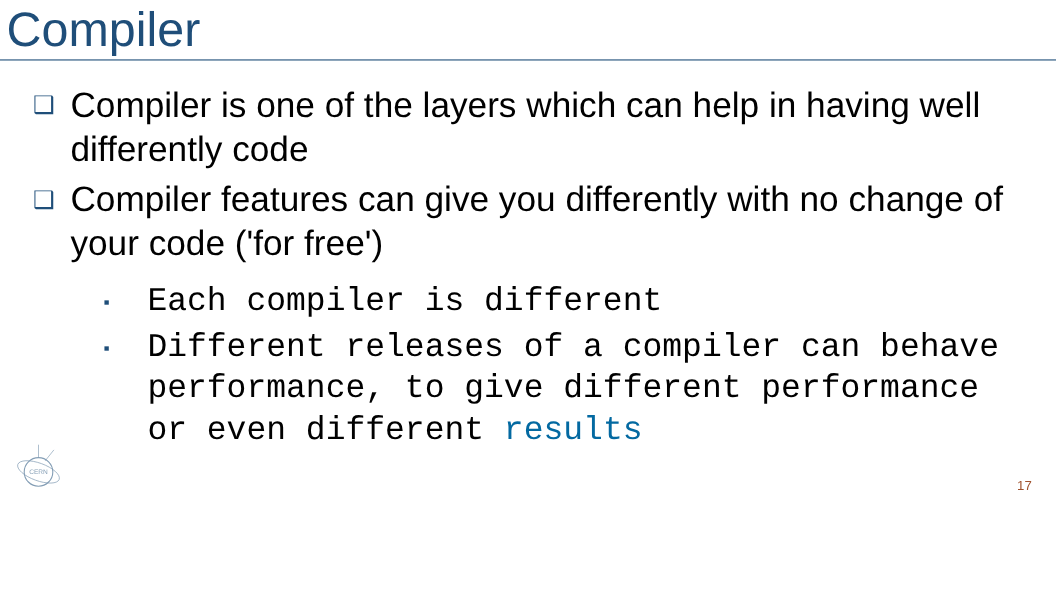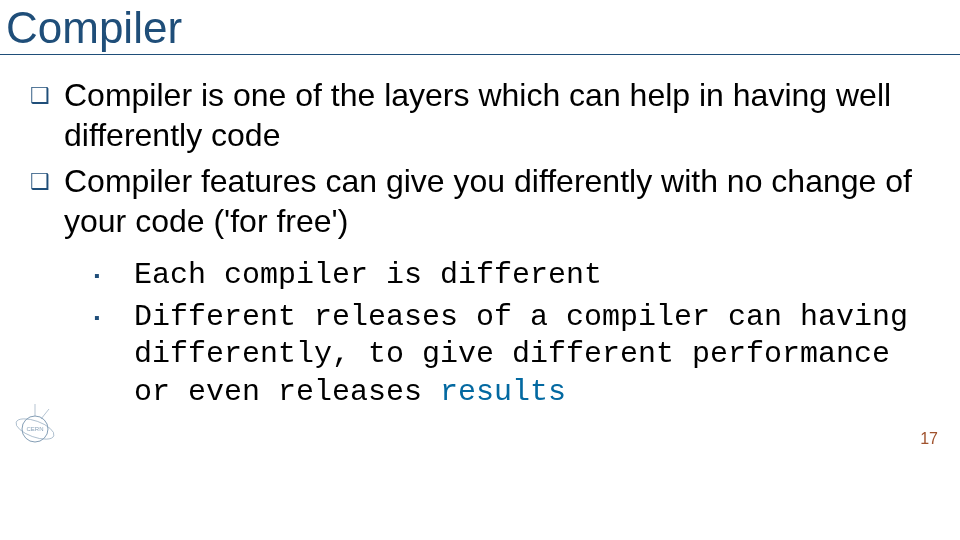--- a/index.html
+++ b/index.html
@@ -77,21 +77,21 @@
     line-height: 1.25;
     color: #000000;
     font-family: Liberation Mono, monospace;
   }
   .hl-green { color: #000000; }
   .hl-red   { color: #0369a1; }
   .page-num {
     position: absolute;
     bottom: 14px;
     right: 22px;
-    font-size: 16px;
+    font-size: 12px;
     color: #a0522d;
   }
   .logo {
     position: absolute;
     bottom: 8px;
     left: 10px;
     width: 50px;
     height: 50px;
     opacity: 0.55;
   }
@@ -117,21 +117,21 @@
     </ul>
 
     <ul class="level2">
       <li>
         <span class="bullet-sm">▪</span>
         <span class="l2-text">Each compiler is different</span>
       </li>
       <li>
         <span class="bullet-sm">▪</span>
         <span class="l2-text">
-          <span>Different releases of a compiler can having differently, to give different </span><span class="hl-green">performance</span><span> or even releases </span><span class="hl-red">results</span>
+          <span>Different releases of a compiler can behave performance, to give different </span><span class="hl-green">performance</span><span> or even different </span><span class="hl-red">results</span>
         </span>
       </li>
     </ul>
   </div>
 
   <div class="logo" title="CERN">
     <svg viewBox="0 0 100 100">
       <circle cx="50" cy="50" r="26" fill="none" stroke="#1f4e79" stroke-width="2"></circle>
       <ellipse cx="50" cy="50" rx="40" ry="16" fill="none" stroke="#1f4e79" stroke-width="1.2" transform="rotate(20 50 50)"></ellipse>
       <line x1="50" y1="0" x2="50" y2="24" stroke="#1f4e79" stroke-width="1.2"></line>

